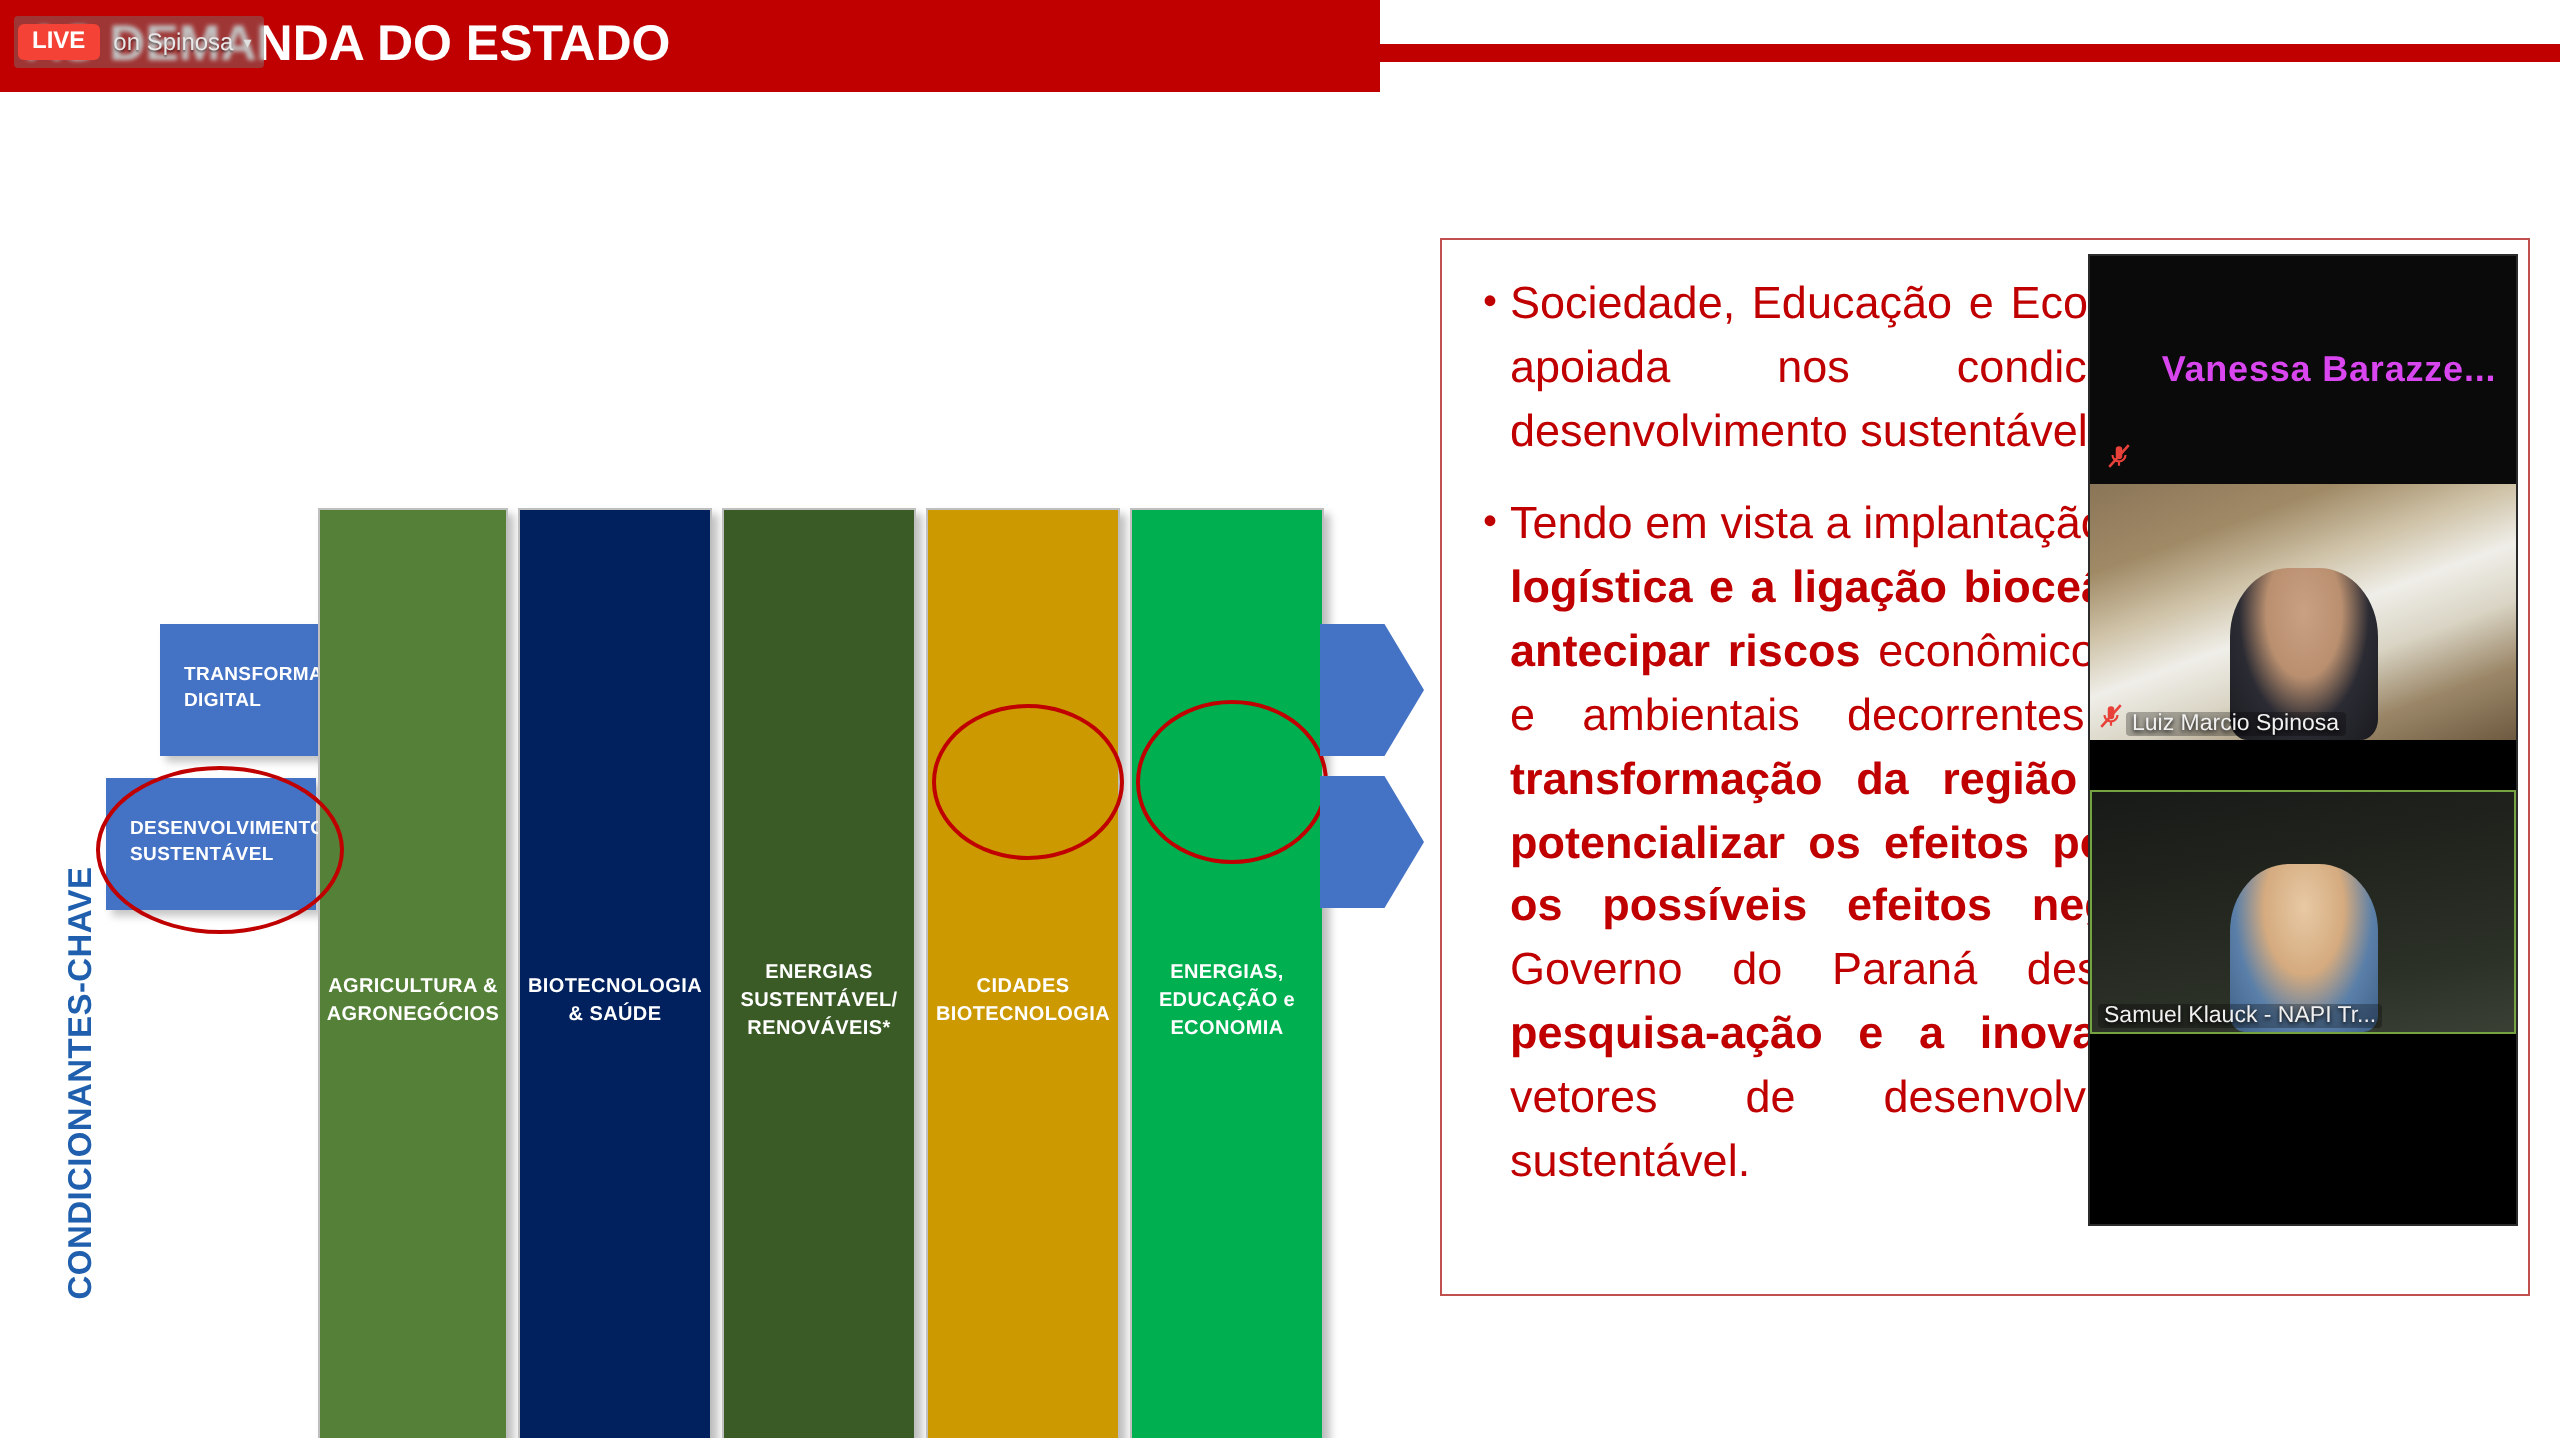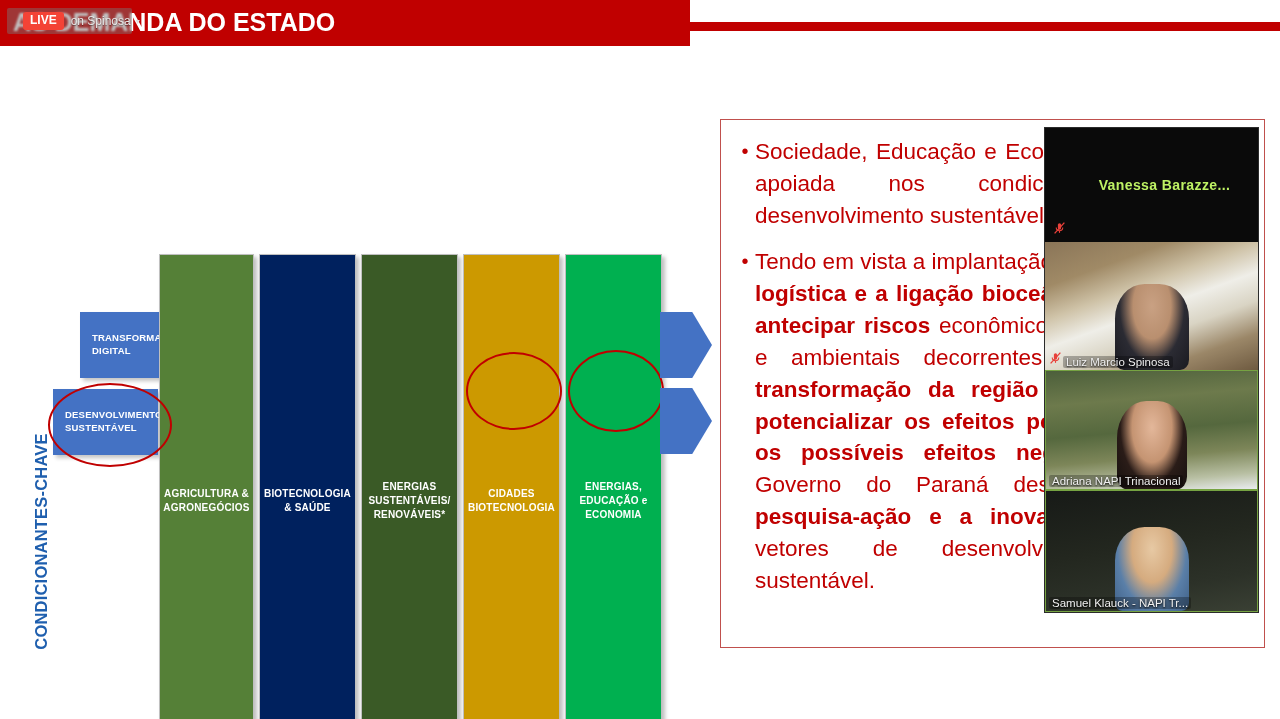--- a/index.html
+++ b/index.html
@@ -31,21 +31,21 @@
     position:absolute;left:683px;top:0px;width:7px;height:46px;
     background:#C00000;
   }
 
   
   #live-overlay{
     position:absolute;left:7px;top:8px;width:125px;height:26px;
     background:rgba(120,120,120,0.45);
     border-radius:2px;
     display:flex;align-items:center;
-    padding-left:16px;box-sizing:border-box;
+    padding-left:2px;box-sizing:border-box;
     backdrop-filter:blur(1px);
   }
   #live-badge{
     background:#F44336;color:#fff;font-size:12px;font-weight:bold;
     padding:2px 7px;border-radius:3px;line-height:1.1;
     font-family:"Liberation Sans", sans-serif;
   }
   #live-platform{
     color:#e8e8e8;font-size:12px;margin-left:7px;
     text-shadow:0 1px 1px rgba(0,0,0,.45);
@@ -158,27 +158,27 @@
     border:1px solid #2b2b2b;
     box-sizing:border-box;
   }
   .video-tile{
     position:relative;width:100%;overflow:hidden;
     box-sizing:border-box;
   }
   #tile-vanessa{ height:114px; background:#0a0a0a; }
   #tile-luiz{ height:128px; }
   #tile-adriana{ height:120px; border:1.5px solid #76A342; }
-  #tile-samuel{ height:122px; border:1.5px solid #76A342; }
+  #tile-samuel{ height:122px; border:1.5px solid #76A342;margin-top:25px; }
 
   .tile-name-center{
     position:absolute;left:0;right:0;top:50%;
     transform:translateY(-50%);
-    text-align:center;color:#bef264;
-    font-size:14px;font-weight:bold;
+    text-align:center;color:#d946ef;
+    font-size:18px;font-weight:bold;
     letter-spacing:.4px;
     padding-left:26px;
   }
   .tile-name-bottom{
     position:absolute;left:3px;bottom:2px;
     color:#f0f0f0;font-size:11.5px;
     text-shadow:0 1px 2px rgba(0,0,0,.95);
     background:rgba(0,0,0,.28);
     padding:0 3px;border-radius:2px;
     white-space:nowrap;
@@ -249,21 +249,21 @@
     <span>DESENVOLVIMENTO SUSTENTÁVEL</span>
   </div>
 
   <div class="pillar" id="pillar-agricultura" style="background: rgb(85, 128, 55);">
     <span>AGRICULTURA &amp; AGRONEGÓCIOS</span>
   </div>
   <div class="pillar" id="pillar-biotecnologia" style="background: rgb(0, 33, 94);">
     <span>BIOTECNOLOGIA &amp; SAÚDE</span>
   </div>
   <div class="pillar" id="pillar-energias" style="background: rgb(58, 90, 38);">
-    <span>ENERGIAS SUSTENTÁVEIS/ RENOVÁVEIS*</span>
+    <span>ENERGIAS SUSTENTÁVEL/ RENOVÁVEIS*</span>
   </div>
   <div class="pillar" id="pillar-cidades" style="background: rgb(204, 153, 0);">
     <span>CIDADES BIOTECNOLOGIA</span>
   </div>
   <div class="pillar" id="pillar-sociedade" style="background: rgb(0, 176, 80);">
     <span>ENERGIAS, EDUCAÇÃO e ECONOMIA</span>
   </div>
 
   <div class="ellipse-hl" id="ellipse-desenv" style="border-color: rgb(192, 0, 0);"></div>
   <div class="ellipse-hl" id="ellipse-cidades" style="border-color: rgb(192, 0, 0);"></div>
@@ -301,25 +301,20 @@
     <div id="fig-luiz"></div>
     <svg class="mic-muted" id="mic-luiz" viewBox="0 0 24 24">
       <path d="M12 3a3 3 0 0 1 3 3v6a3 3 0 0 1-6 0V6a3 3 0 0 1 3-3z" fill="#E8413A"></path>
       <path d="M6 11a6 6 0 0 0 12 0" fill="none" stroke="#E8413A" stroke-width="2"></path>
       <line x1="12" y1="17" x2="12" y2="21" stroke="#E8413A" stroke-width="2"></line>
       <line x1="3" y1="22" x2="21" y2="2" stroke="#E8413A" stroke-width="2.4"></line>
     </svg>
     <div class="tile-name-bottom" style="left:18px;">Luiz Marcio Spinosa</div>
   </div>
 
-  <div class="video-tile" id="tile-adriana" style="border-color: rgb(118, 163, 66);">
-    <div id="bg-adriana"></div>
-    <div id="fig-adriana"></div>
-    <div class="tile-name-bottom">Adriana NAPI Trinacional</div>
-  </div>
 
   <div class="video-tile" id="tile-samuel" style="border-color: rgb(118, 163, 66);">
     <div id="bg-samuel"></div>
     <div id="fig-samuel"></div>
     <div class="tile-name-bottom">Samuel Klauck - NAPI Tr...</div>
   </div>
 
 </div>
 
 </body></html>

